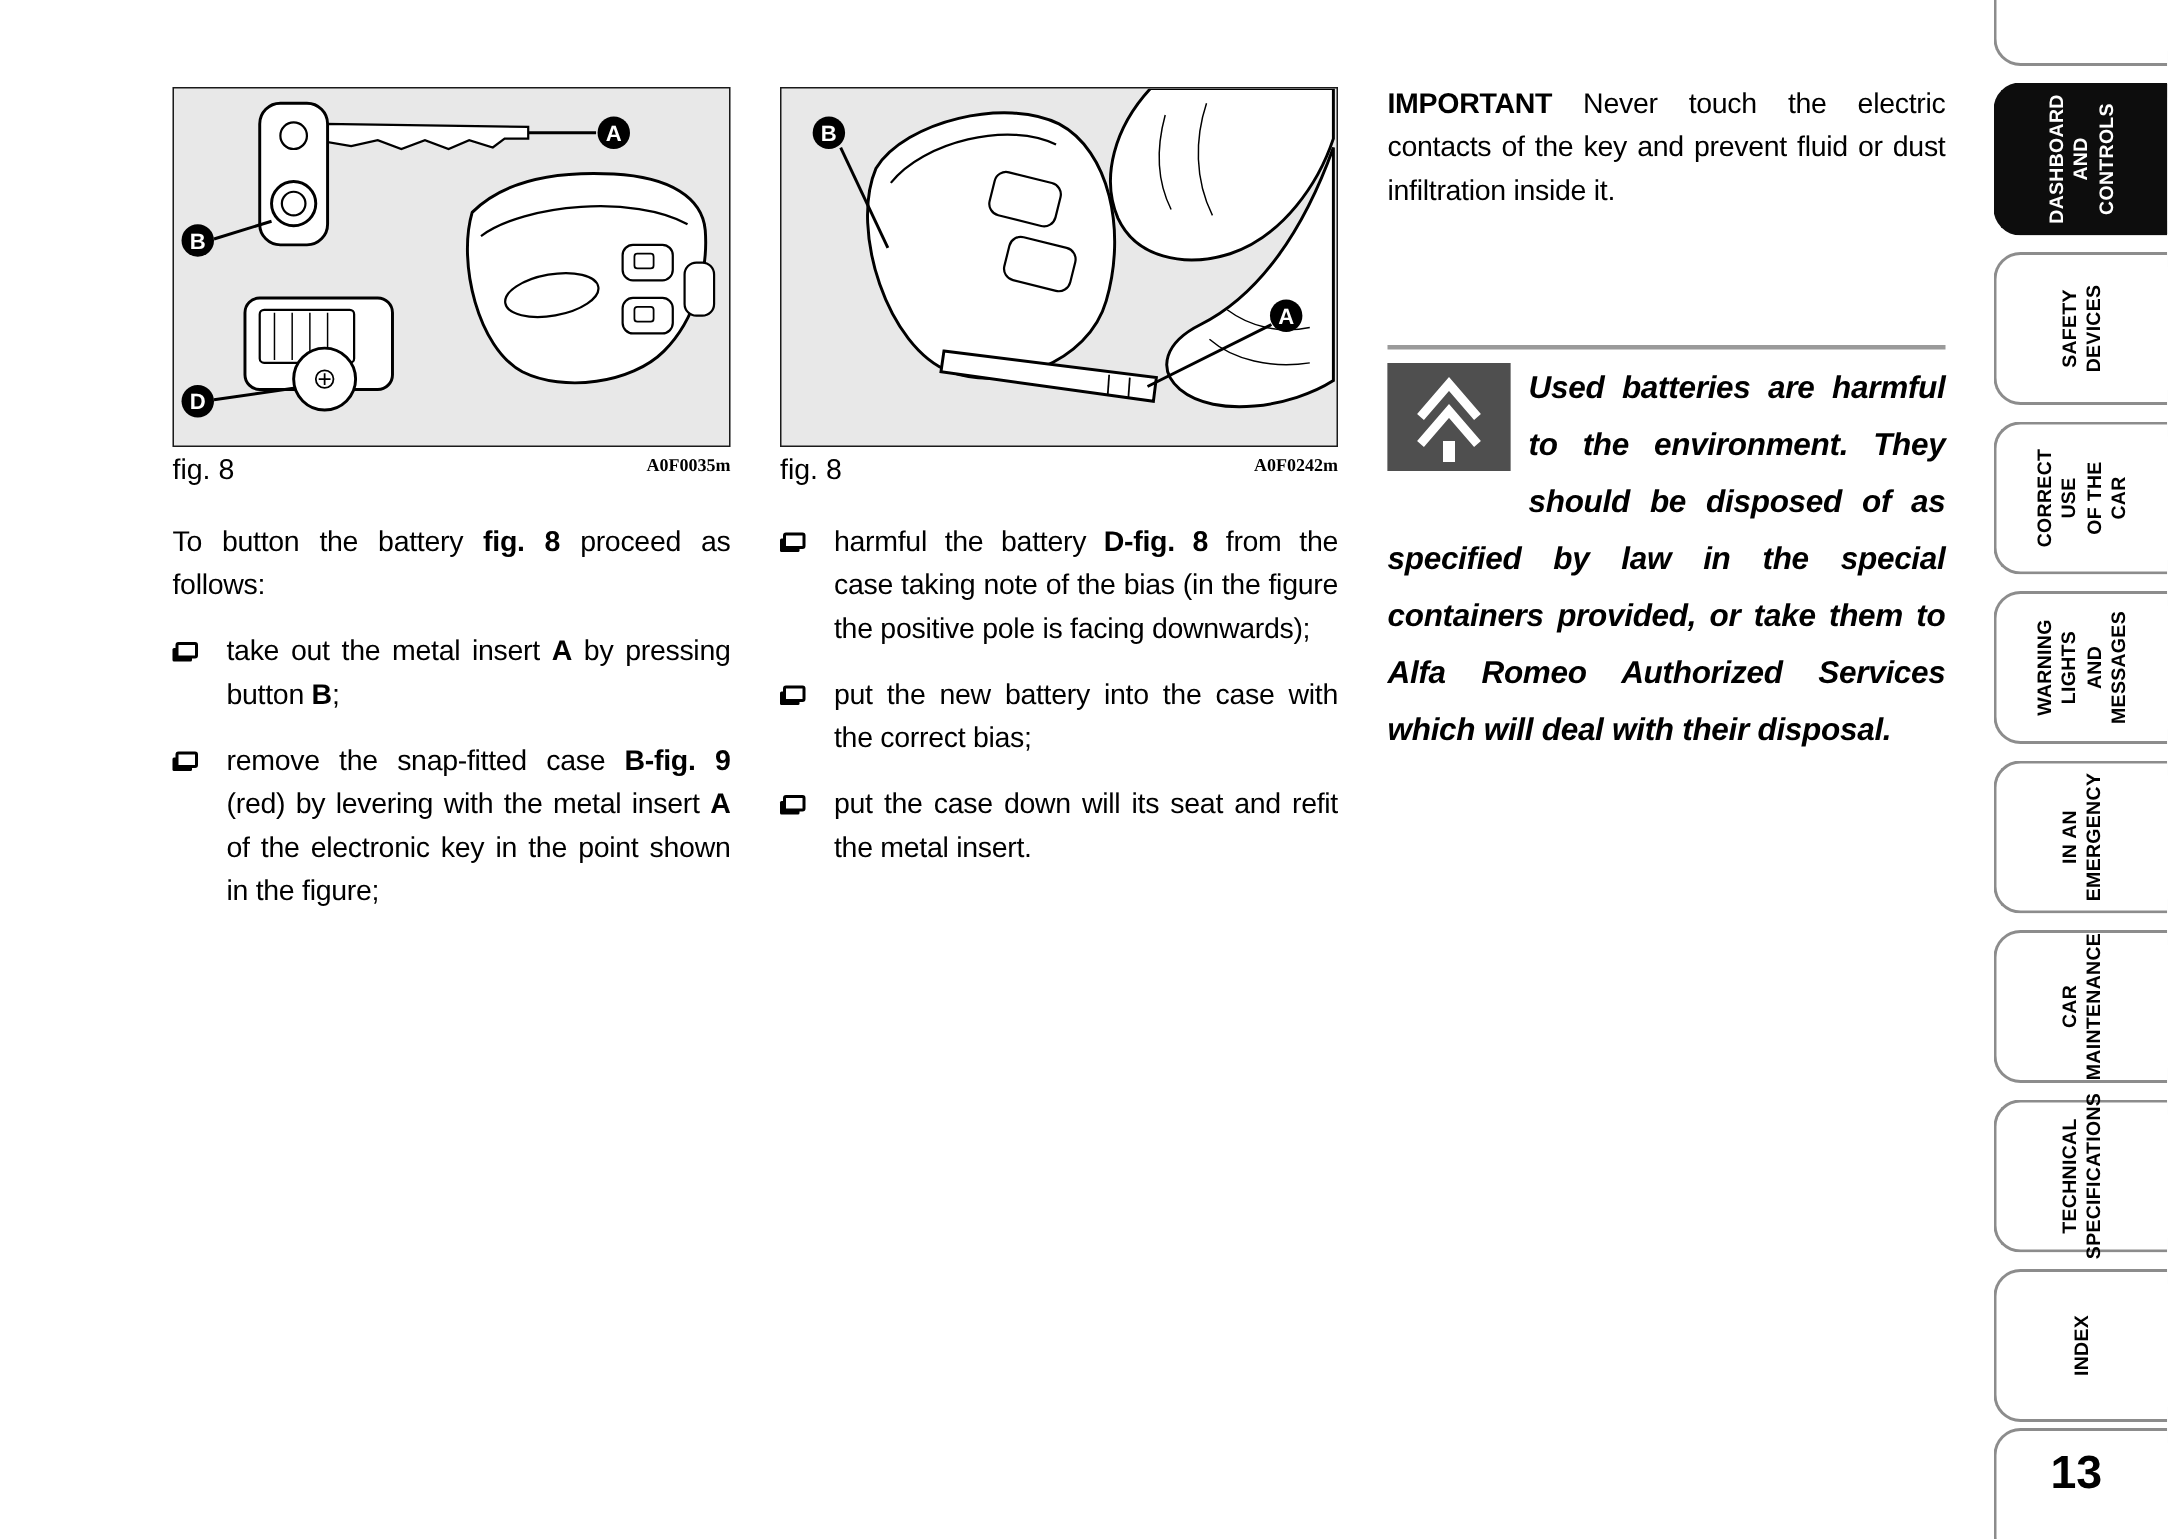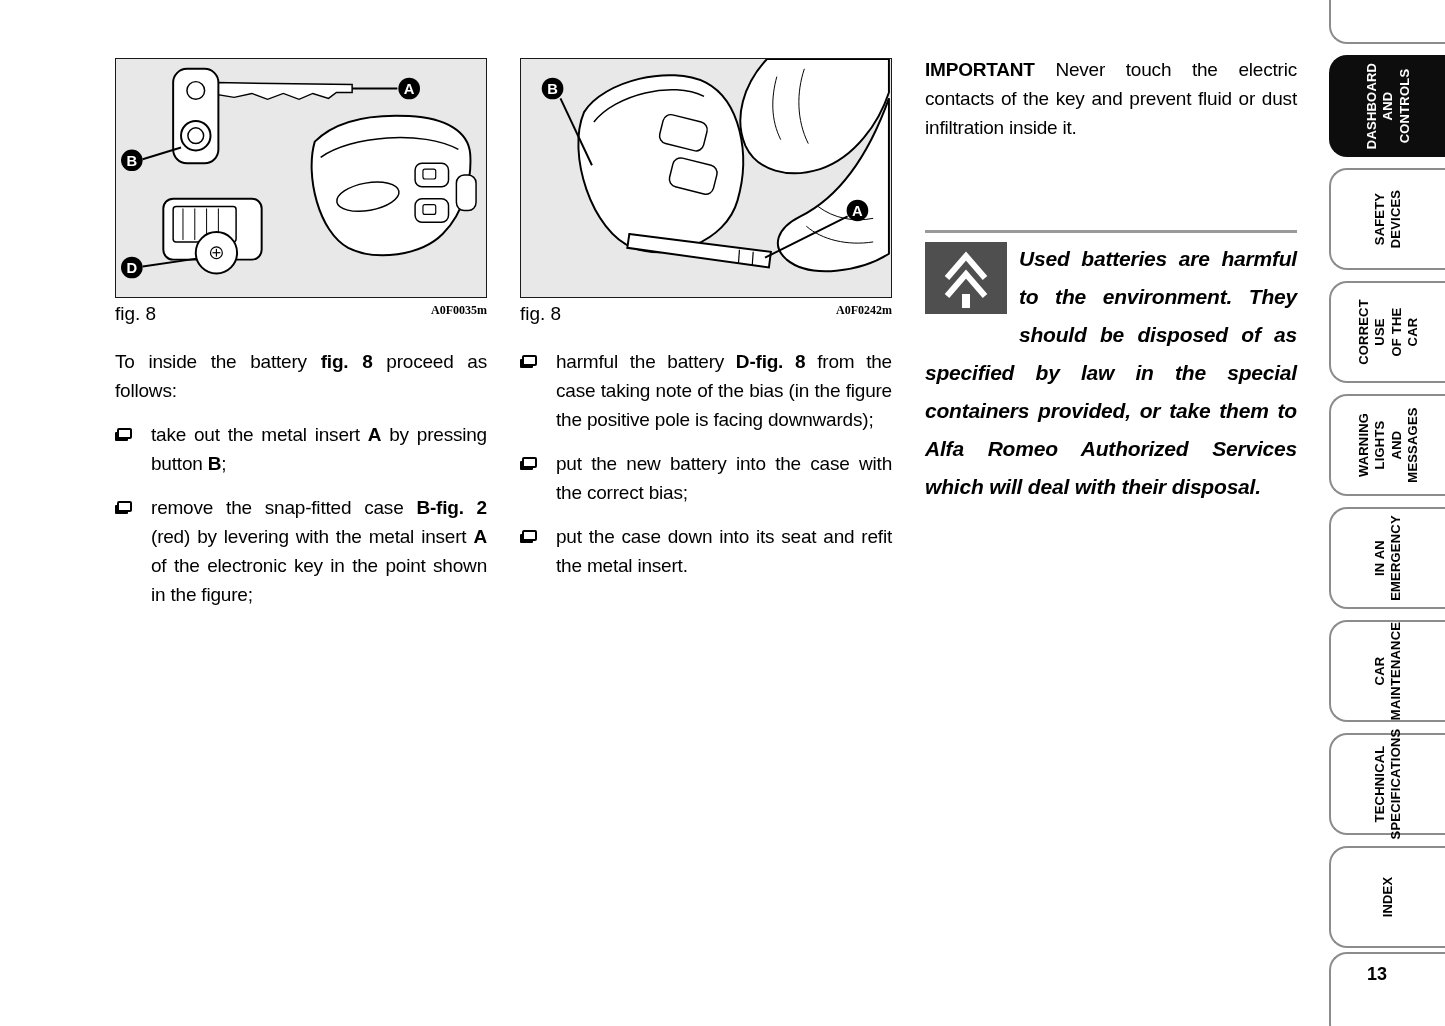--- a/index.html
+++ b/index.html
@@ -42,21 +42,21 @@
   .tab.active { background: #0d0d0d; border-color: #0d0d0d; }
   .tab-label { position: absolute; top: 50%; left: 50%;
                transform: translate(-50%, -50%) rotate(-90deg);
                white-space: pre-line; text-align: center;
                font-size: 13px; font-weight: bold; line-height: 1.25; letter-spacing: 0.2px; color: #000; }
   .tab.active .tab-label { color: #fff; }
   .tab-stub { position: absolute; right: 0; top: -30px; height: 74px; width: 116px;
               border: 2px solid #8c8c8c; border-right: none; border-radius: 18px 0 0 18px; background: #fff; }
   .page-number-tab { position: absolute; right: 0; top: 952px; height: 90px; width: 116px;
                      border: 2px solid #8c8c8c; border-right: none; border-radius: 18px 0 0 18px; background: #fff; }
-  .page-number { font-size: 18px; font-weight: bold; margin: 10px 0 0 36px; }
+  .page-number { font-size: 31px; font-weight: bold; margin: 10px 0 0 36px; }
 
   
   .line-art { stroke: #000; fill: #fff; }
   .svg-label-circle { fill: #000; stroke: none; }
   .svg-label-text { fill: #fff; font-weight: bold; font-size: 15px; font-family: "Liberation Sans", sans-serif; }
   .leader { stroke: #000; stroke-width: 2; fill: none; }
 </style>
 </head>
 <body>
 
@@ -139,43 +139,43 @@
         <text class="svg-label-text" x="340" y="159.5" text-anchor="middle">A</text>
       </svg>
     </div>
     <div class="figure-caption-row">
       <span class="fig-caption">fig. 8</span>
       <span class="fig-code">A0F0242m</span>
     </div>
   </div>
 
   <div class="col col-left">
-    <p class="intro"><span>To inside the battery </span><span class="bold">fig. 8</span><span> proceed as follows:</span></p>
+    <p class="intro"><span>To button the battery </span><span class="bold">fig. 8</span><span> proceed as follows:</span></p>
     <div class="bullet-item">
       <span class="bullet-icon"></span>
       <span>take out the metal insert </span><span class="bold">A</span><span> by pressing button </span><span class="bold">B</span><span>;</span>
     </div>
     <div class="bullet-item">
       <span class="bullet-icon"></span>
-      <span>remove the snap-fitted case </span><span class="bold">B-fig. 2</span><span> (red) by levering with the metal insert </span><span class="bold">A</span><span> of the electronic key in the point shown in the figure;</span>
+      <span>remove the snap-fitted case </span><span class="bold">B-fig. 9</span><span> (red) by levering with the metal insert </span><span class="bold">A</span><span> of the electronic key in the point shown in the figure;</span>
     </div>
   </div>
 
   <div class="col col-mid">
     <div class="bullet-item">
       <span class="bullet-icon"></span>
       <span>harmful the battery </span><span class="bold">D-fig. 8</span><span> from the case taking note of the bias (in the figure the positive pole is facing downwards);</span>
     </div>
     <div class="bullet-item">
       <span class="bullet-icon"></span>
       <span>put the new battery into the case with the correct bias;</span>
     </div>
     <div class="bullet-item">
       <span class="bullet-icon"></span>
-      <span>put the case down into its seat and refit the metal insert.</span>
+      <span>put the case down will its seat and refit the metal insert.</span>
     </div>
   </div>
 
   <div class="col col-right">
     <p class="important-para"><span class="bold">IMPORTANT</span><span> Never touch the electric contacts of the key and prevent fluid or dust infiltration inside it.</span></p>
     <div class="warning-rule"></div>
     <div class="warning-body">
       <span class="warning-icon">
         <svg viewBox="0 0 82 72" width="82" height="72">
           <rect x="0" y="0" width="82" height="72" fill="#4f4f4f"></rect>

